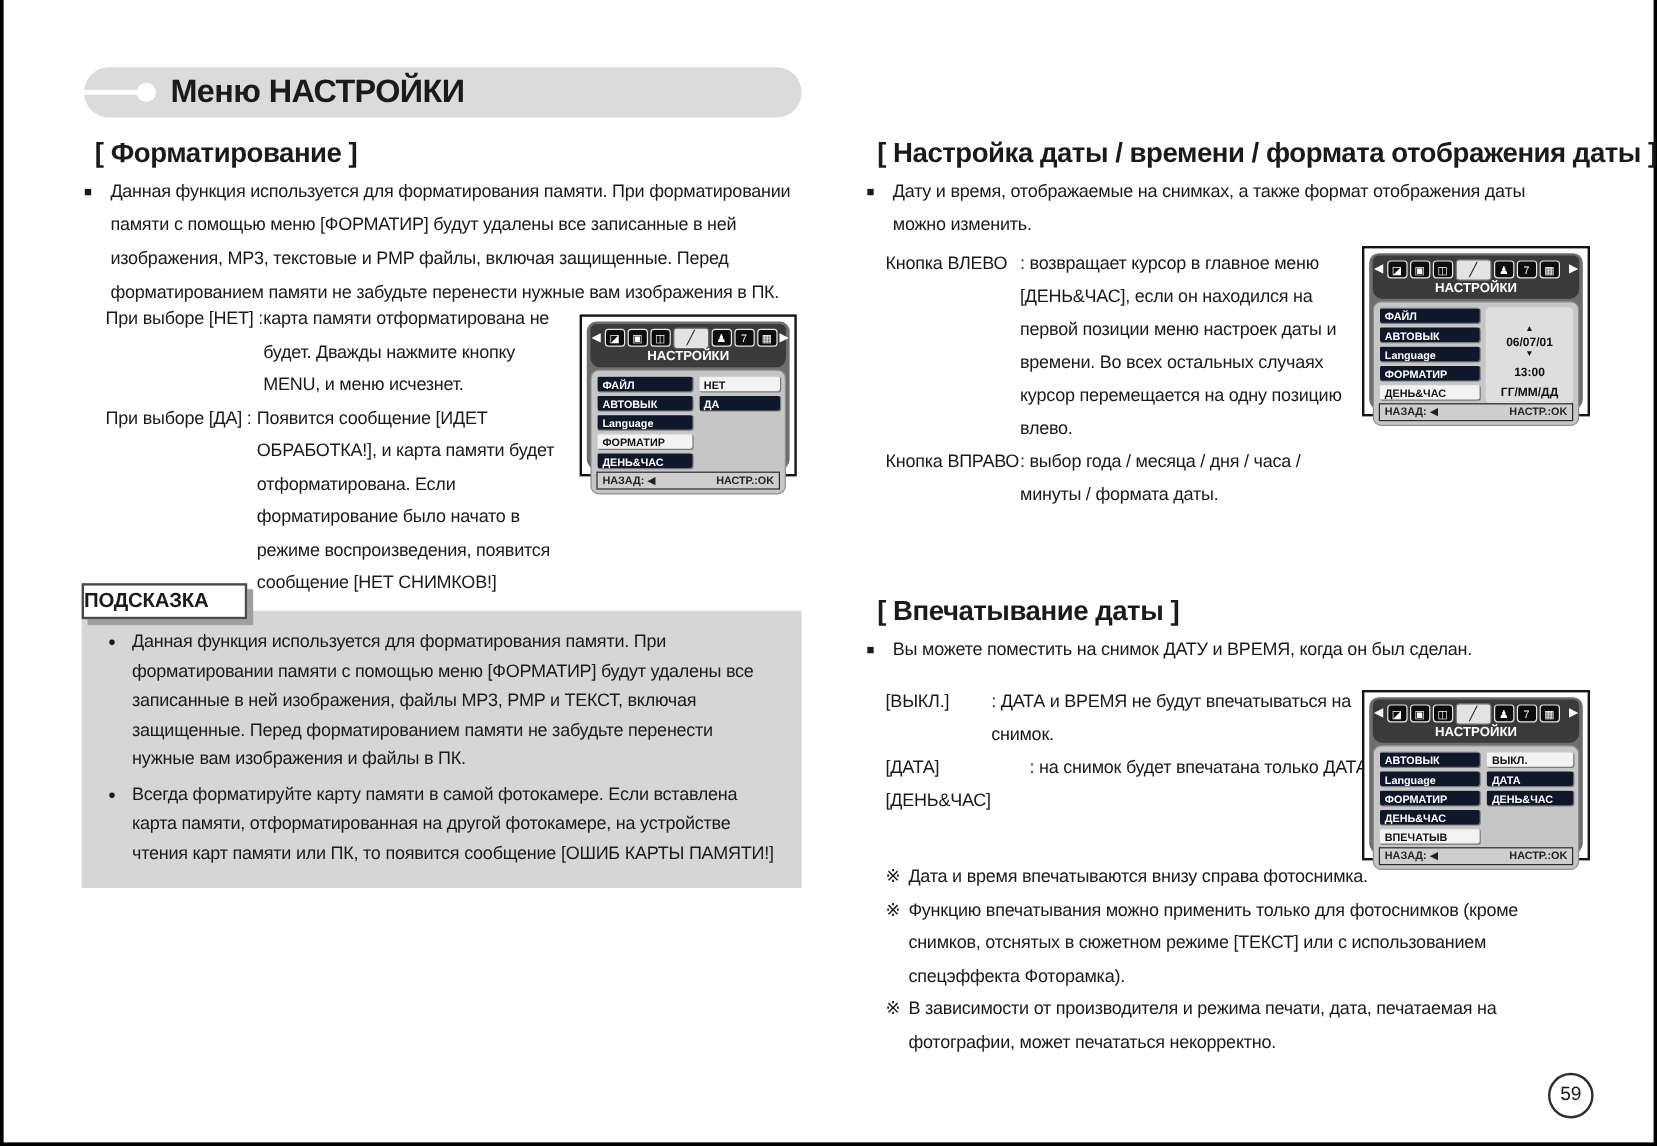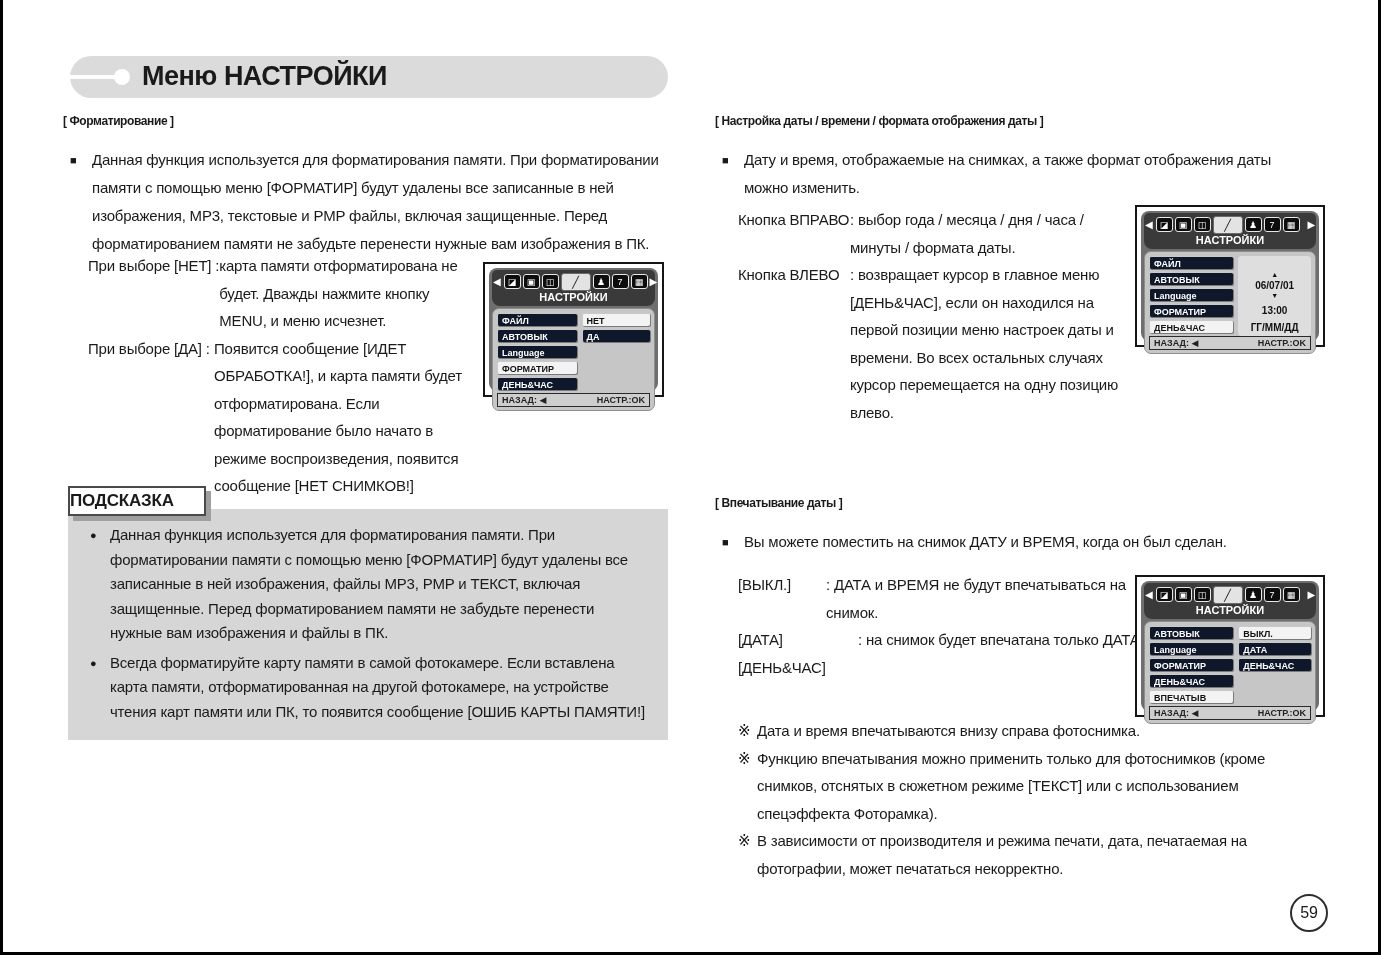--- a/index.html
+++ b/index.html
@@ -13,21 +13,21 @@
   .edge-right{right:0;top:0;width:3px;height:955px;}
   .edge-bottom{left:0;bottom:0;width:1381px;height:3px;}
 
   
   .banner{position:absolute;left:70px;top:56px;width:598px;height:42px;
     background:#dbdbdb;border-radius:21px;}
   .banner-line{position:absolute;left:-6px;top:19px;width:56px;height:4px;background:#fff;}
   .banner-dot{position:absolute;left:44px;top:13px;width:16px;height:16px;background:#fff;border-radius:50%;}
   .banner-title{position:absolute;left:72px;top:5px;font-size:27px;font-weight:bold;letter-spacing:-0.5px;}
 
-  .heading{position:absolute;font-size:12px;font-weight:bold;letter-spacing:-0.4px;white-space:nowrap;}
+  .heading{position:absolute;font-size:23px;font-weight:bold;letter-spacing:-0.4px;white-space:nowrap;margin-left:16px;}
 
   .bullet{position:absolute;display:flex;line-height:28px;font-size:15px;}
   .bullet .marker{flex:0 0 22px;font-size:11px;}
   .bullet .btext{flex:1;}
 
   .optrows{position:absolute;font-size:15px;line-height:27.5px;}
   .optrow{display:flex;}
   .optrow .olabel{flex:none;white-space:nowrap;}
   .optrow .otext{flex:none;}
 
@@ -172,26 +172,26 @@
 
   <div class="heading" style="left:715px;top:114px;">[ Настройка даты / времени / формата отображения даты ]</div>
 
   <div class="bullet" style="left:722px;top:146px;width:592px;">
     <span class="marker">■</span>
     <span class="btext">Дату и время, отображаемые на снимках, а также формат отображения даты можно изменить.</span>
   </div>
 
   <div class="optrows" style="left:738px;top:206px;width:397px;">
     <div class="optrow">
+      <span class="olabel" style="flex-basis:112px;">Кнопка ВЛЕВО</span>
+      <span class="otext" style="width:285px;">: возвращает курсор в главное меню [ДЕНЬ&amp;ЧАС], если он находился на первой позиции меню настроек даты и времени. Во всех остальных случаях курсор перемещается на одну позицию влево.</span>
+    </div>
+    <div class="optrow">
       <span class="olabel" style="flex-basis:112px;">Кнопка ВПРАВО</span>
       <span class="otext" style="width:285px;">: выбор года / месяца / дня / часа / минуты / формата даты.</span>
-    </div>
-    <div class="optrow">
-      <span class="olabel" style="flex-basis:112px;">Кнопка ВЛЕВО</span>
-      <span class="otext" style="width:285px;">: возвращает курсор в главное меню [ДЕНЬ&amp;ЧАС], если он находился на первой позиции меню настроек даты и времени. Во всех остальных случаях курсор перемещается на одну позицию влево.</span>
     </div>
   </div>
 
   <div class="lcd" style="left:1135px;top:205px;width:190px;height:142px;">
     <div class="lcd-screen">
       <div class="lcd-top">
         <div class="iconbar">
           <span class="nav-arrow left">◀</span>
           <span class="mode-icon">◪</span>
           <span class="mode-icon">▣</span>

